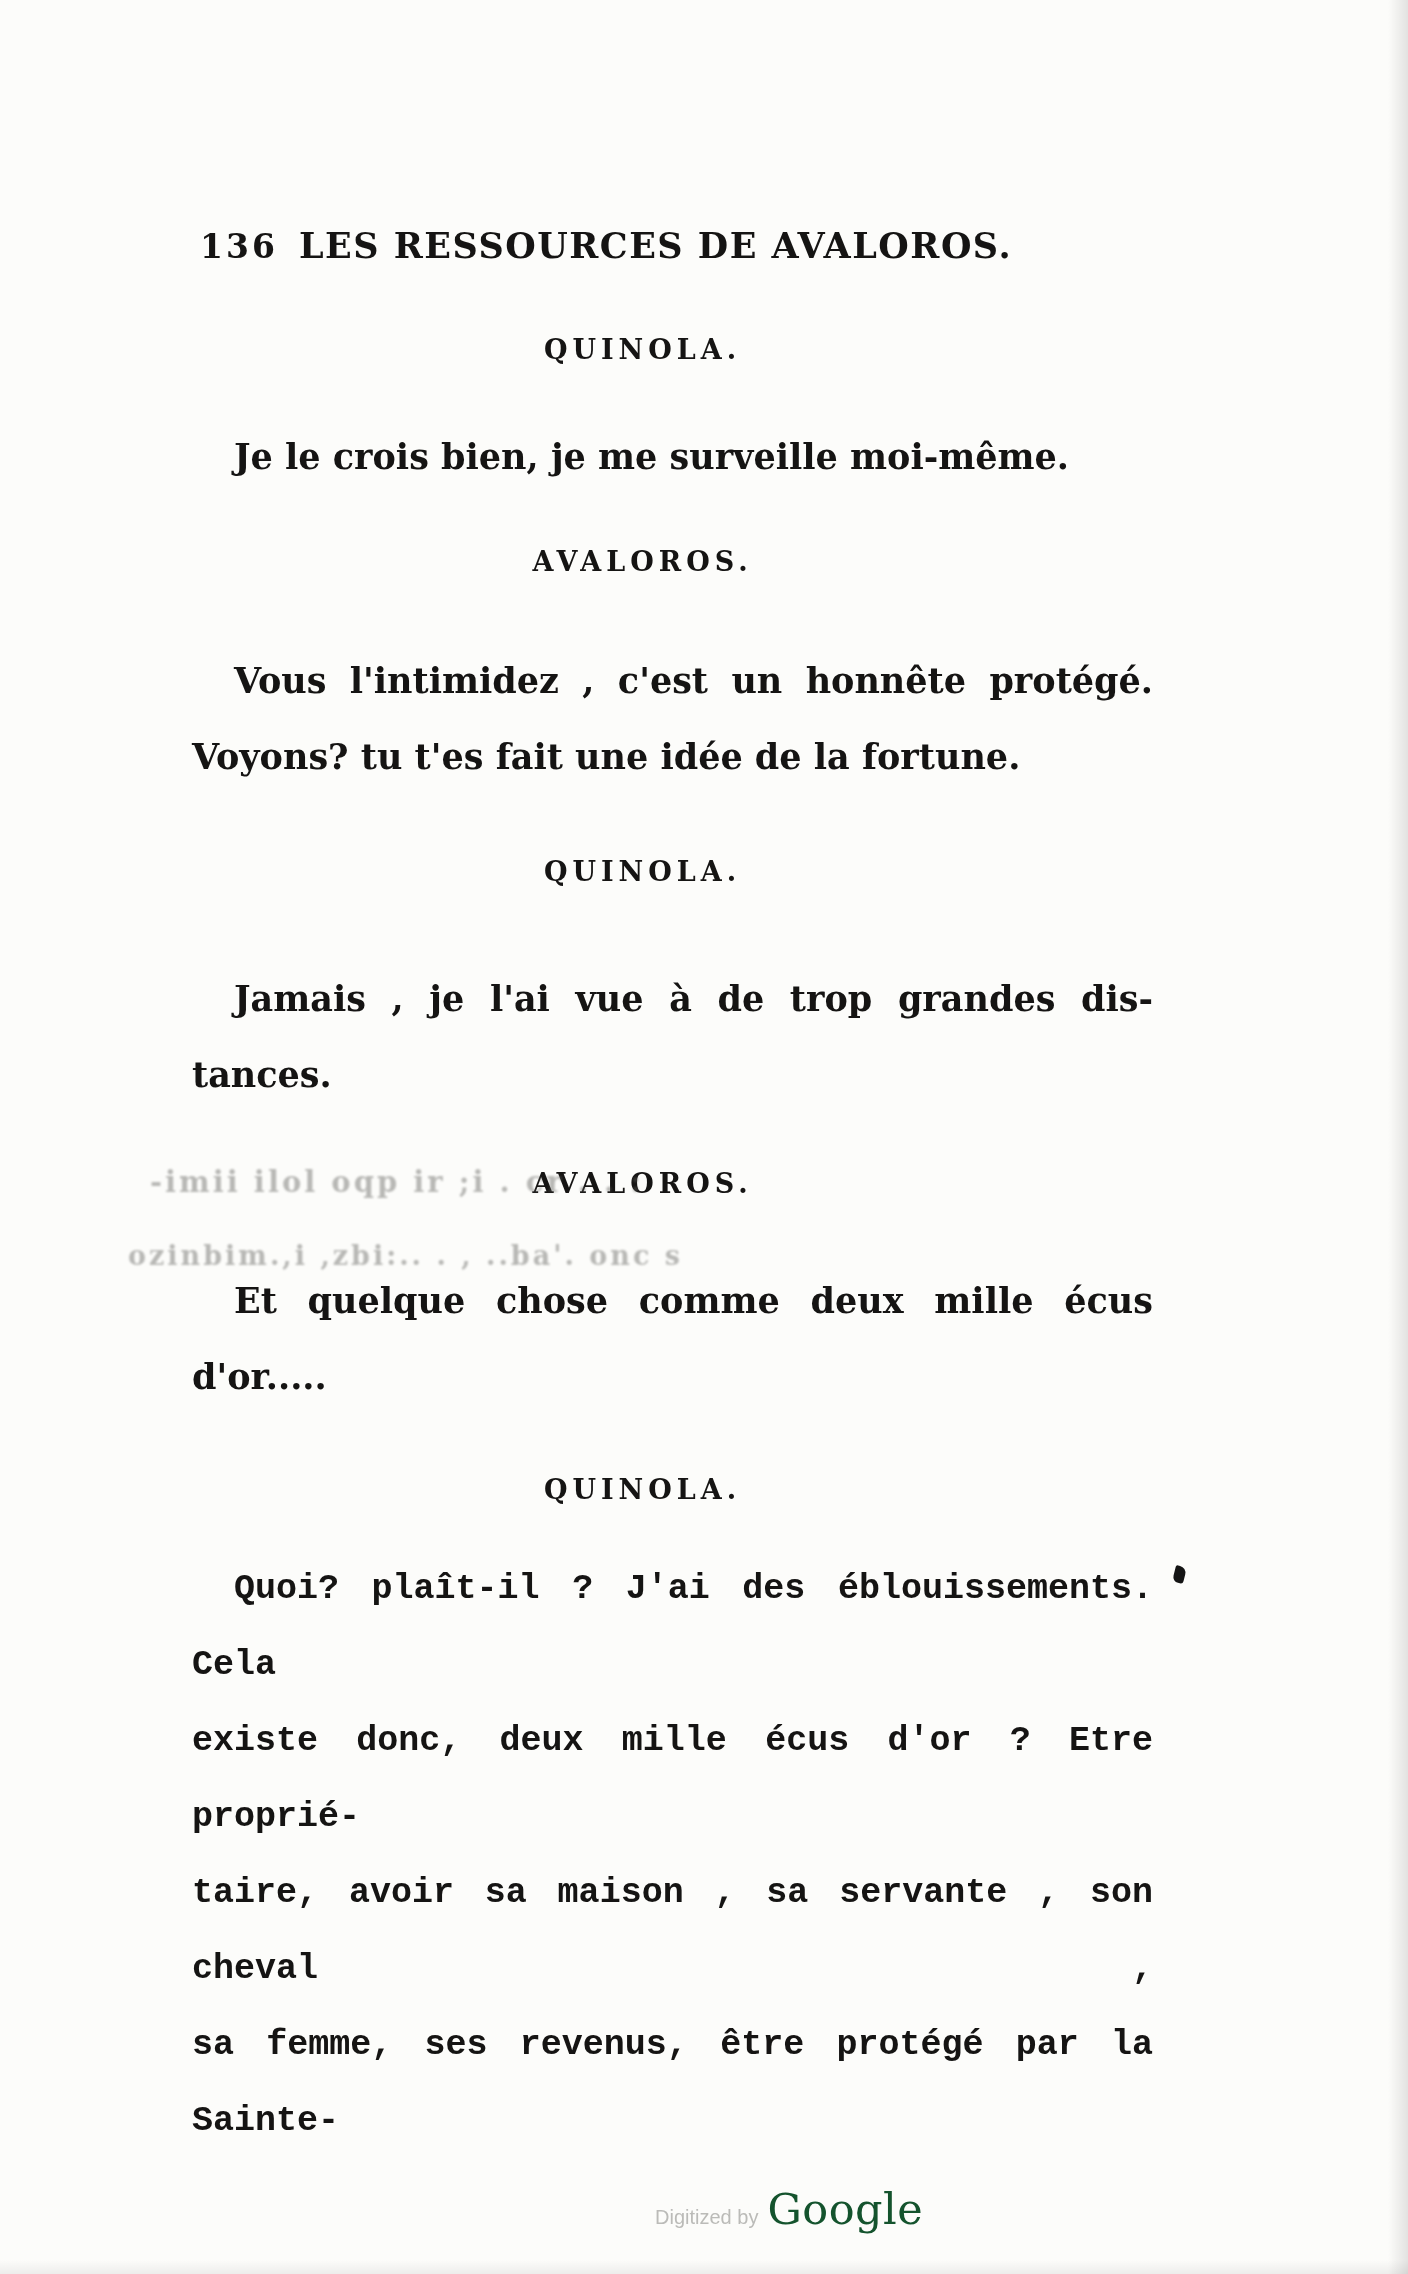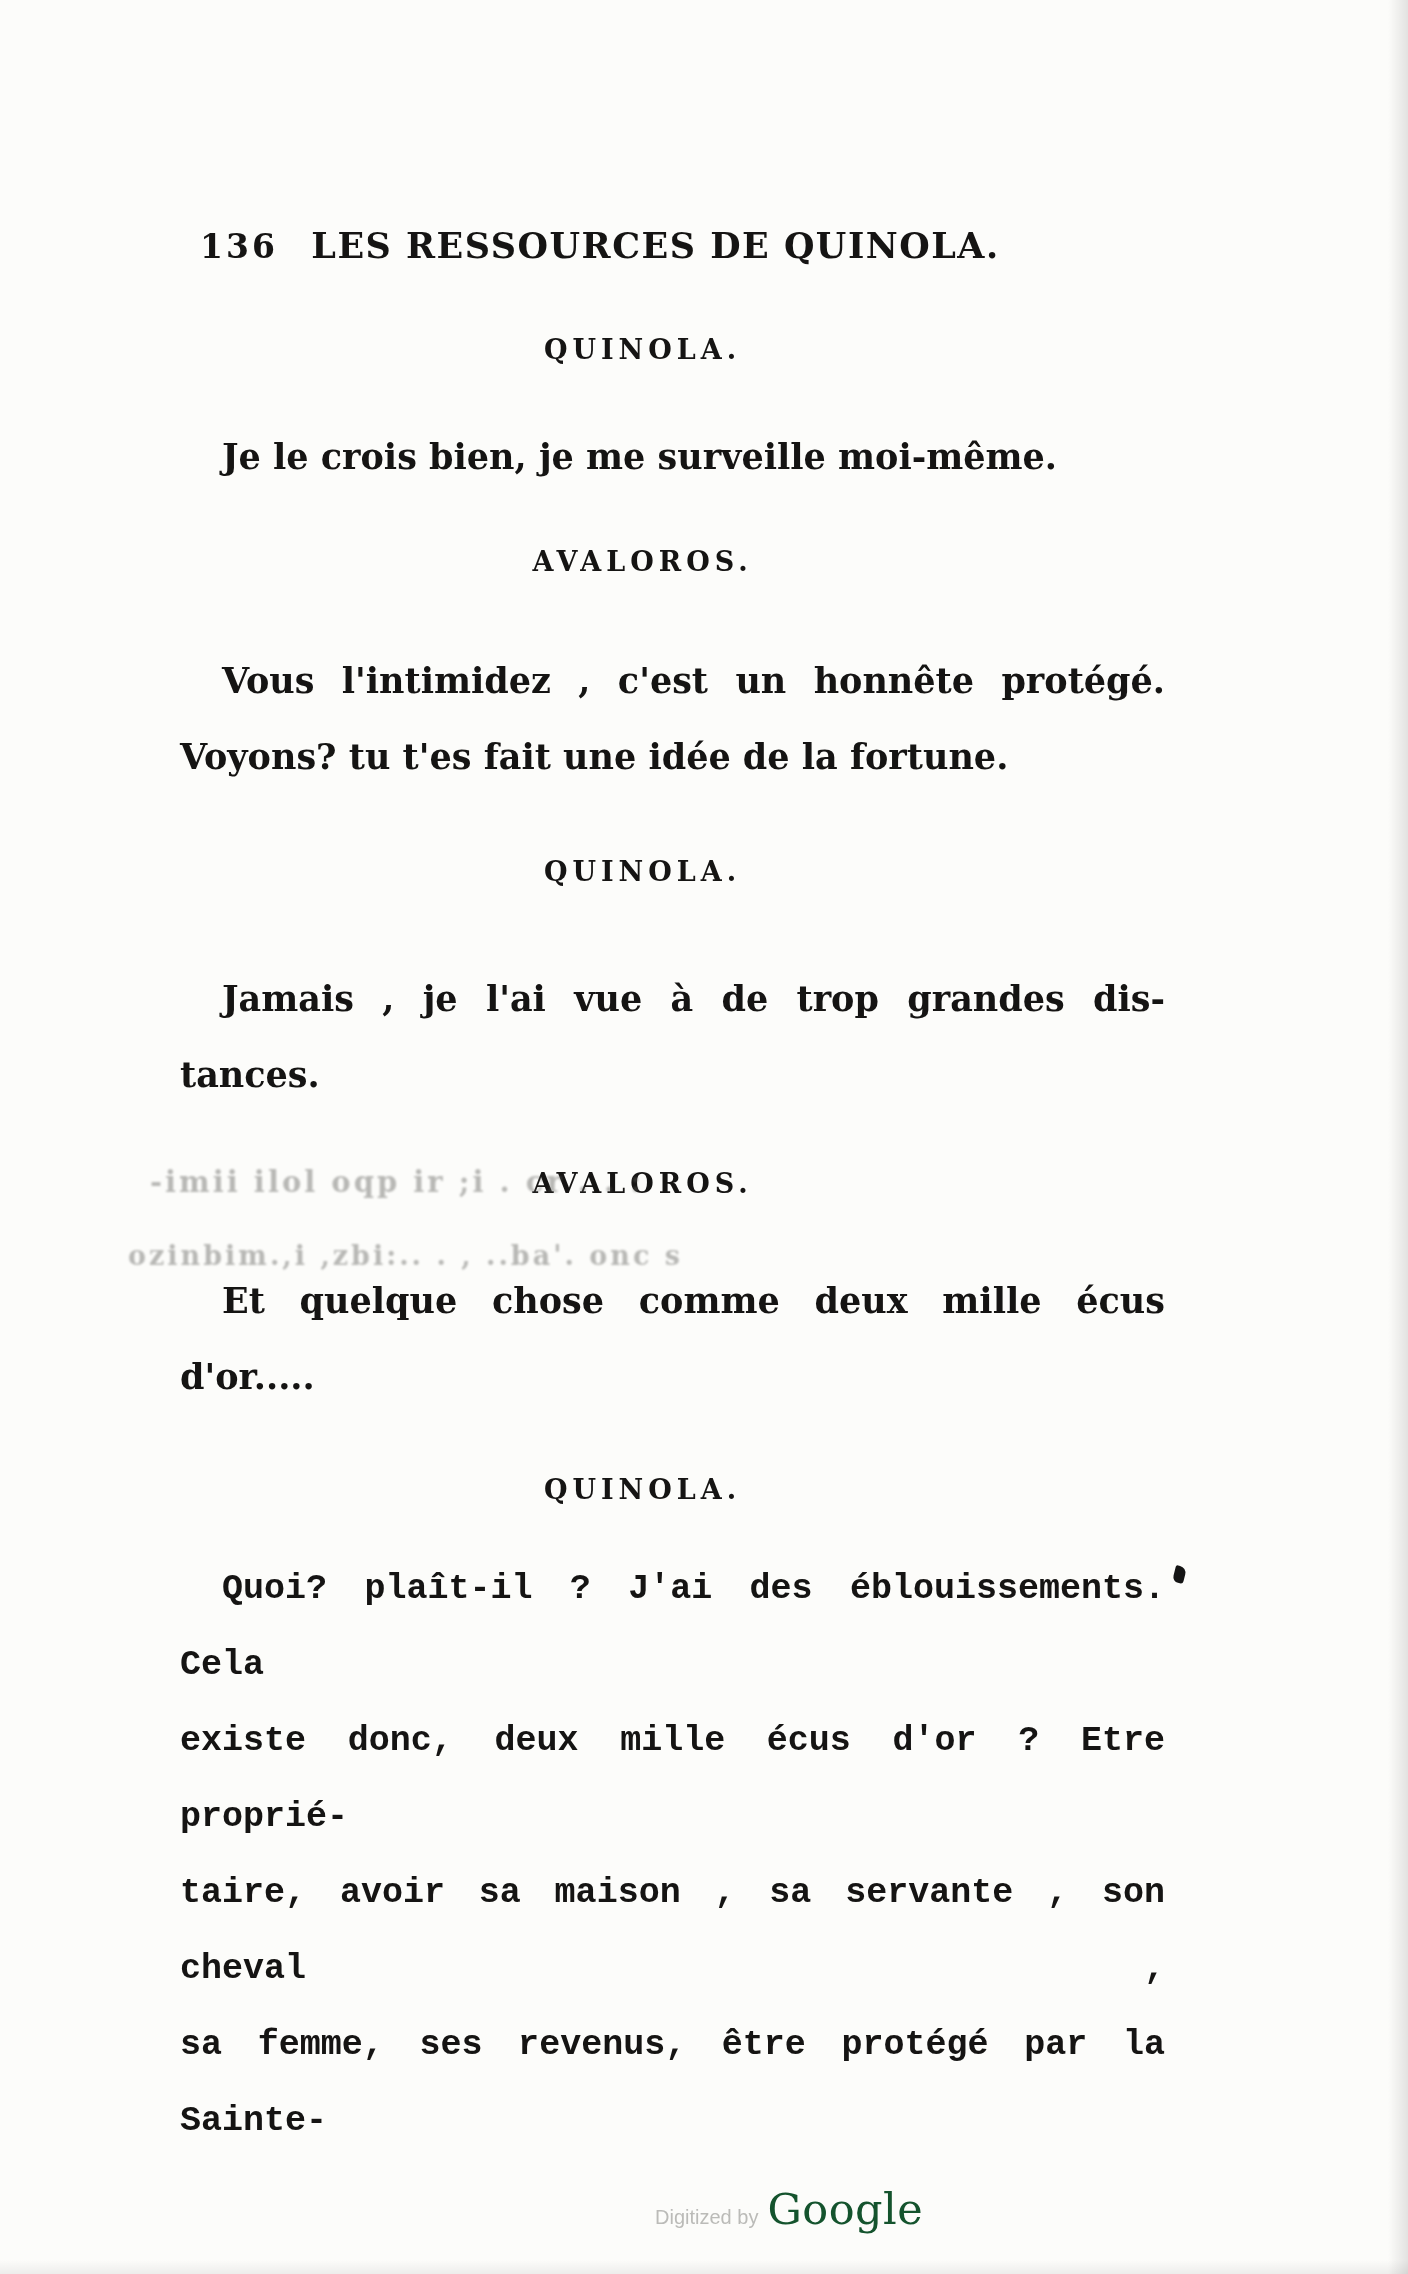--- a/index.html
+++ b/index.html
@@ -47,21 +47,21 @@
   }
   .speaker {
     text-align: center;
     font-size: 27px;
     font-weight: 700;
     letter-spacing: 5px;
     line-height: 34px;
     transform: translateX(-30px);
   }
   .para {
-    margin: 0;
+    margin: 12px;
     font-size: 35px;
     font-weight: 700;
     text-align: left;
   }
   .line {
     display: block;
     line-height: 76px;
     white-space: normal;
   }
   .j {
@@ -152,21 +152,21 @@
 </style>
 </head>
 <body>
 
 <div class="page">
 
   <div class="content">
 
     <header class="pagehead">
       <span class="pagenum">136</span>
-      <span class="runtitle">LES RESSOURCES DE QUINOLA.</span>
+      <span class="runtitle">LES RESSOURCES DE AVALOROS.</span>
     </header>
 
     <div class="speaker s1">QUINOLA.</div>
     <p class="para p1">
       <span class="line indent">Je le crois bien, je me surveille moi-même.</span>
     </p>
 
     <div class="speaker s2">AVALOROS.</div>
     <p class="para p2">
       <span class="line indent j">Vous l'intimidez , c'est un honnête protégé.</span>

